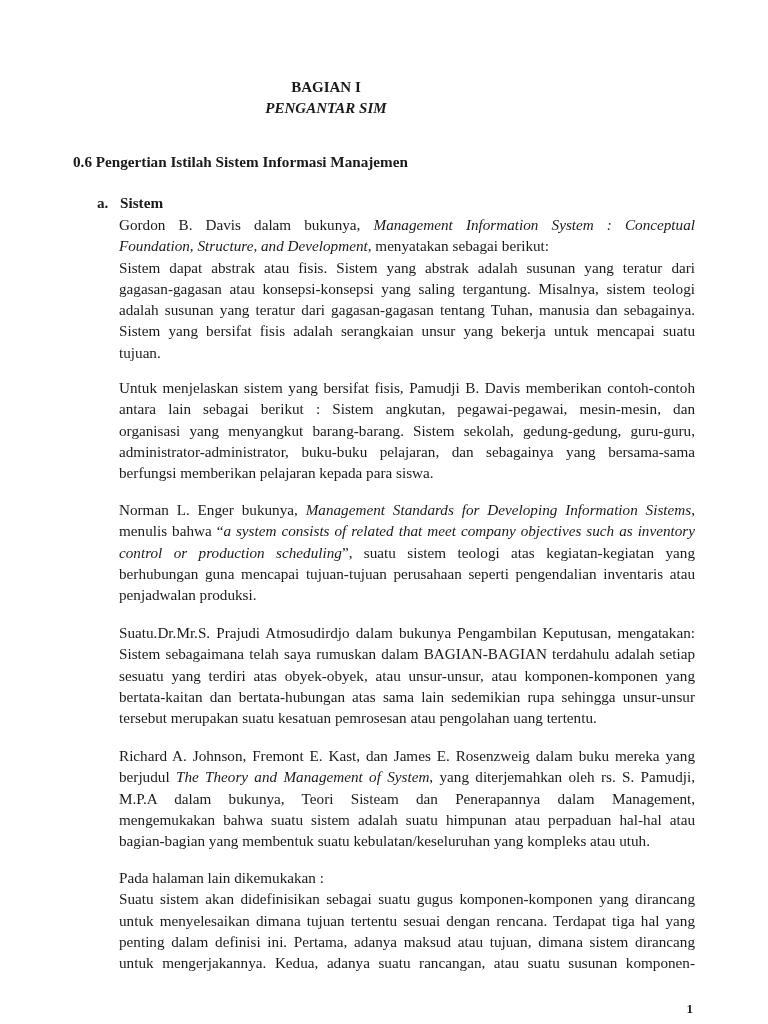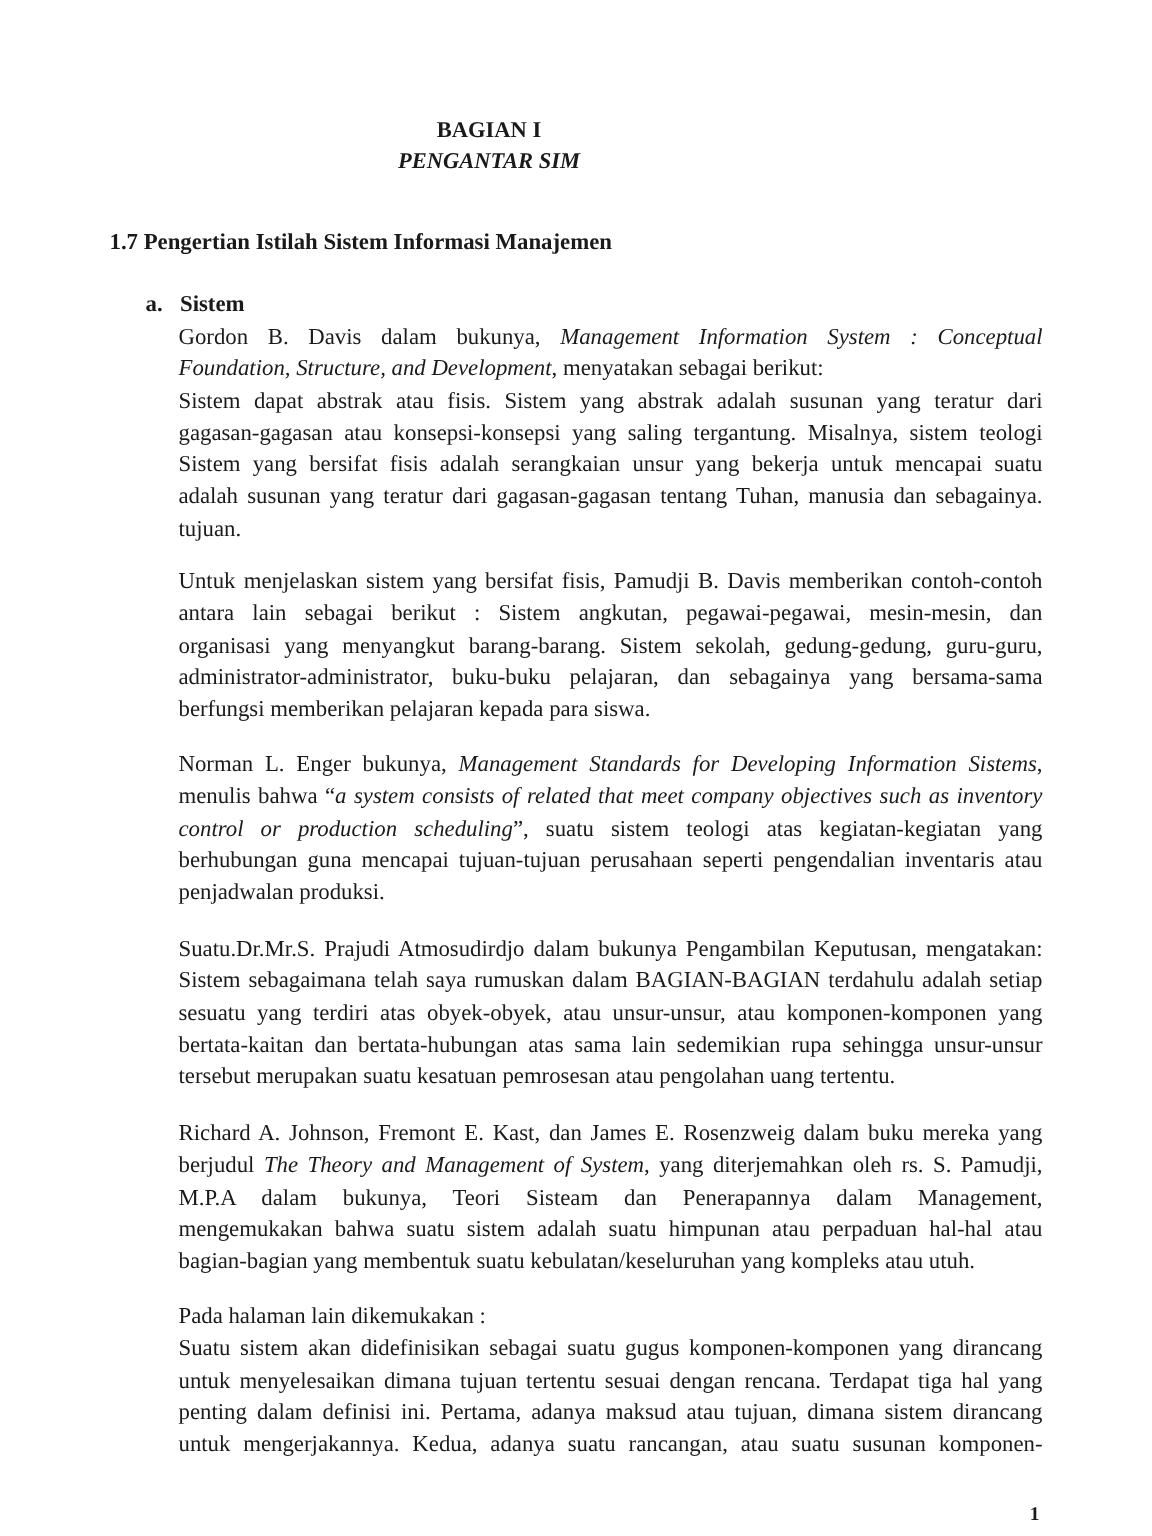--- a/index.html
+++ b/index.html
@@ -16,33 +16,33 @@
   .line.last { text-align-last: left; }
   i { font-style: italic; }
   .pagenum { position: absolute; right: 75px; top: 1001px; font-weight: bold; font-size: 13px; }
 </style>
 </head>
 <body>
 
 <div id="t1" class="title">BAGIAN I</div>
 <div id="t2" class="title">PENGANTAR SIM</div>
 
-<div class="heading">1.7 Pengertian Istilah Sistem Informasi Manajemen</div>
+<div class="heading">0.6 Pengertian Istilah Sistem Informasi Manajemen</div>
 
 <div class="sub">
   <span class="lbl">a.</span><span>Sistem</span>
 </div>
 
 <div class="para" style="top:214px">
     <span class="line"><span>Gordon B. Davis dalam bukunya, </span><i>Management Information System : Conceptual</i></span>
     <span class="line last"><i>Foundation, Structure, and Development</i><span>, menyatakan sebagai berikut:</span></span>
     <span class="line"><span>Sistem dapat abstrak atau fisis. Sistem yang abstrak adalah susunan yang teratur dari</span></span>
     <span class="line"><span>gagasan-gagasan atau konsepsi-konsepsi yang saling tergantung. Misalnya, sistem teologi</span></span>
+    <span class="line"><span>adalah susunan yang teratur dari gagasan-gagasan tentang Tuhan, manusia dan sebagainya.</span></span>
     <span class="line"><span>Sistem yang bersifat fisis adalah serangkaian unsur yang bekerja untuk mencapai suatu</span></span>
-    <span class="line"><span>adalah susunan yang teratur dari gagasan-gagasan tentang Tuhan, manusia dan sebagainya.</span></span>
     <span class="line last"><span>tujuan.</span></span>
   </div>
 <div class="para" style="top:377px">
     <span class="line"><span>Untuk menjelaskan sistem yang bersifat fisis, Pamudji B. Davis memberikan contoh-contoh</span></span>
     <span class="line"><span>antara lain sebagai berikut : Sistem angkutan, pegawai-pegawai, mesin-mesin, dan</span></span>
     <span class="line"><span>organisasi yang menyangkut barang-barang. Sistem sekolah, gedung-gedung, guru-guru,</span></span>
     <span class="line"><span>administrator-administrator, buku-buku pelajaran, dan sebagainya yang bersama-sama</span></span>
     <span class="line last"><span>berfungsi memberikan pelajaran kepada para siswa.</span></span>
   </div>
 <div class="para" style="top:499px">

